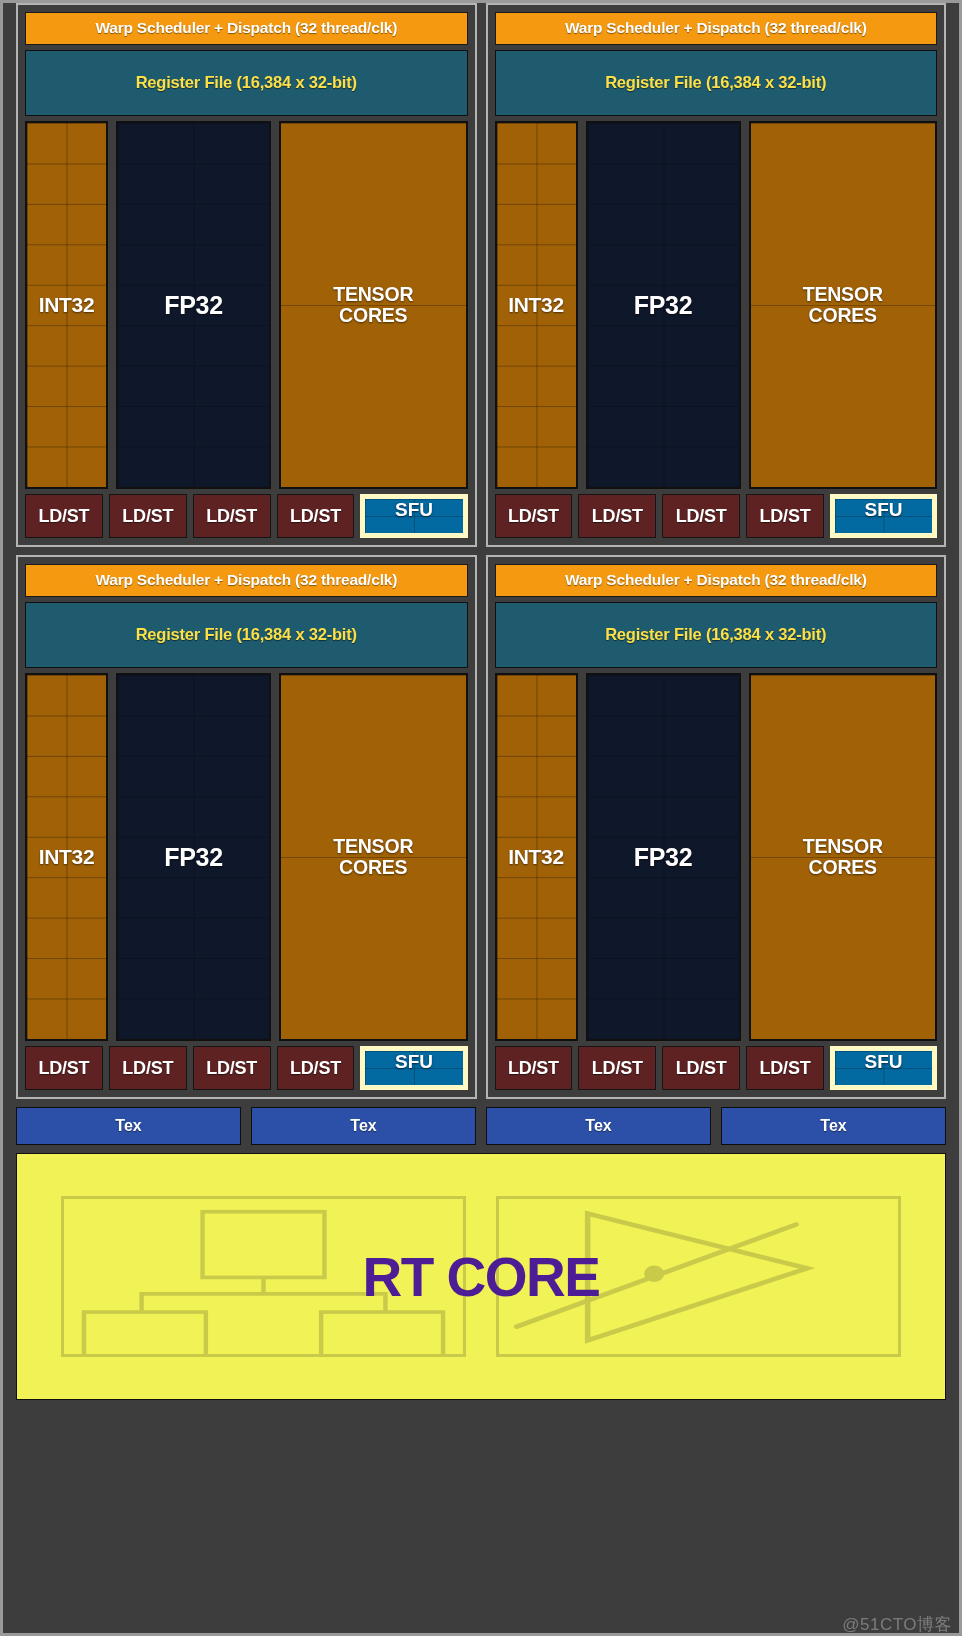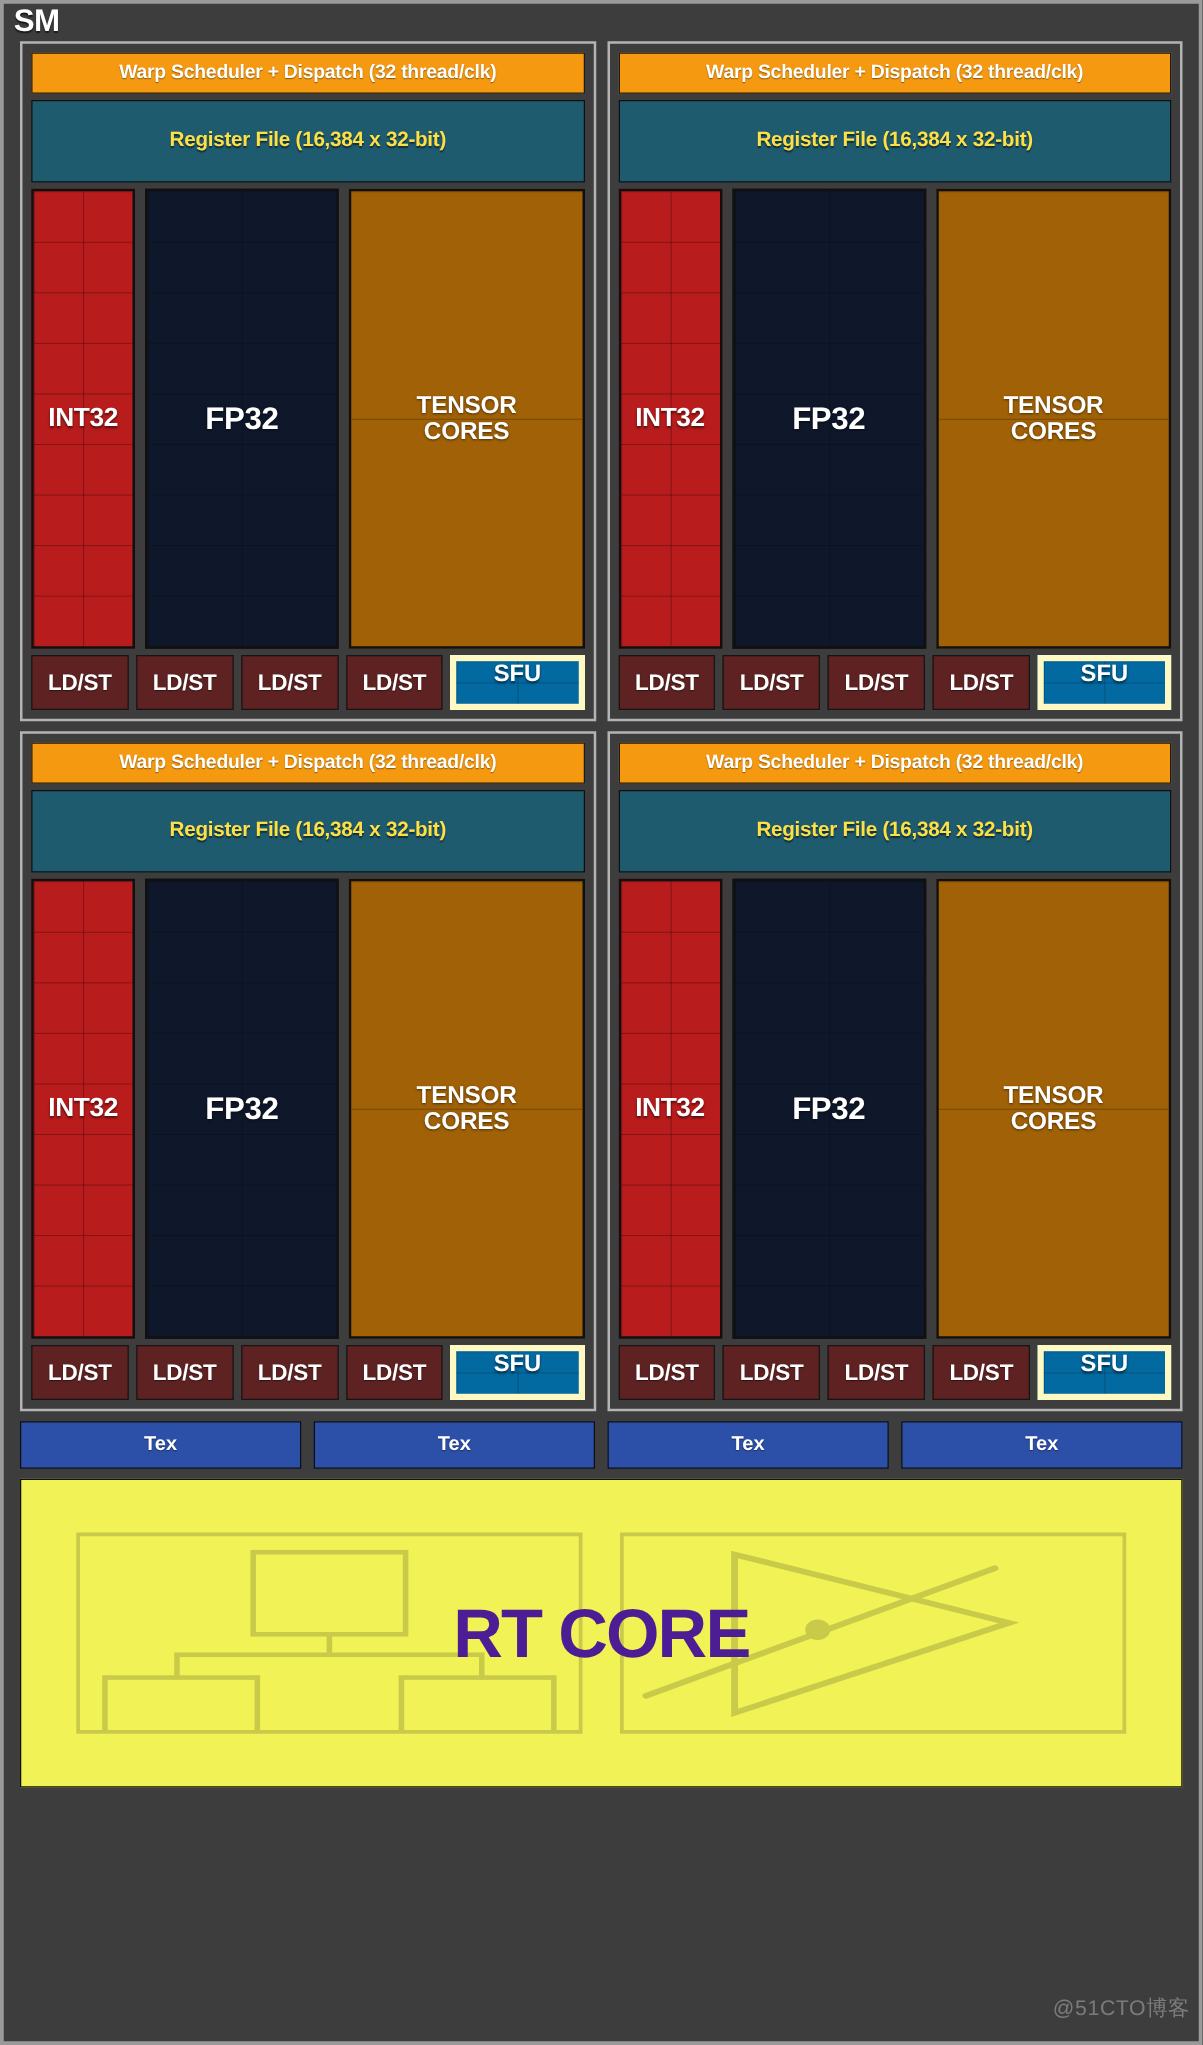--- a/index.html
+++ b/index.html
@@ -96,21 +96,21 @@
 
   .lane {
     position: relative;
     border: 2px solid #101010;
     display: flex;
     align-items: center;
     justify-content: center;
     overflow: hidden;
   }
 
-  .lane-int   { flex: 0 0 83px;  background: #b91c1c; }
+  .lane-int   { flex: 0 0 83px;  background: #a16207; }
   .lane-fp    { flex: 0 0 155px; background: #0f172a; }
   .lane-tensor{ flex: 1;         background: #a16207; }
 
   .lane-label {
     position: relative;
     z-index: 3;
     color: #ffffff;
     font-weight: bold;
     text-align: center;
     line-height: 1.06;
@@ -267,34 +267,33 @@
     font-size: 55px;
     font-weight: bold;
     letter-spacing: -1.5px;
     line-height: 1;
   }
 
   
   #watermark {
     position: absolute;
     right: 10px;
-    bottom: 18px;
+    bottom: 0;
     color: rgba(200,200,200,0.45);
     font-size: 17px;
     letter-spacing: 0.5px;
     z-index: 20;
     pointer-events: none;
   }
 </style>
 </head>
 <body>
 
 <div id="sm-root">
 
-  <div id="sm-title">SM</div>
 
   <div id="sm-body">
 
     <div class="partition-row">
 
       <div class="partition">
         <div class="warp-sched">Warp Scheduler + Dispatch (32 thread/clk)</div>
         <div class="reg-file">Register File (16,384 x 32-bit)</div>
         <div class="core-lanes">
           <div class="lane lane-int">

